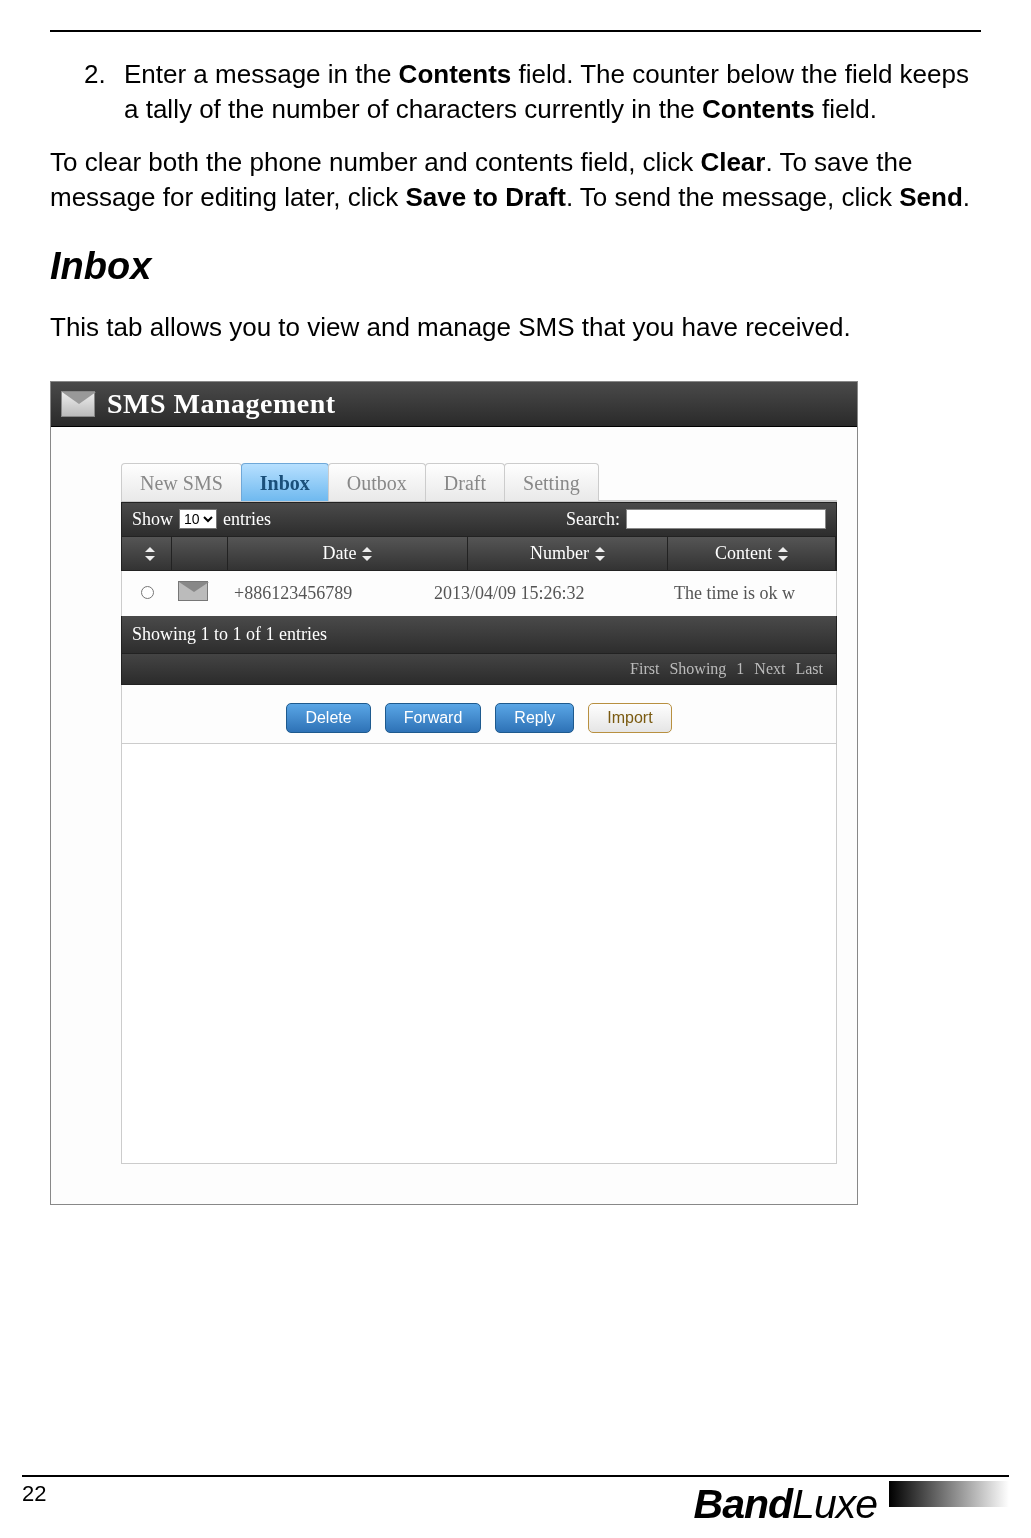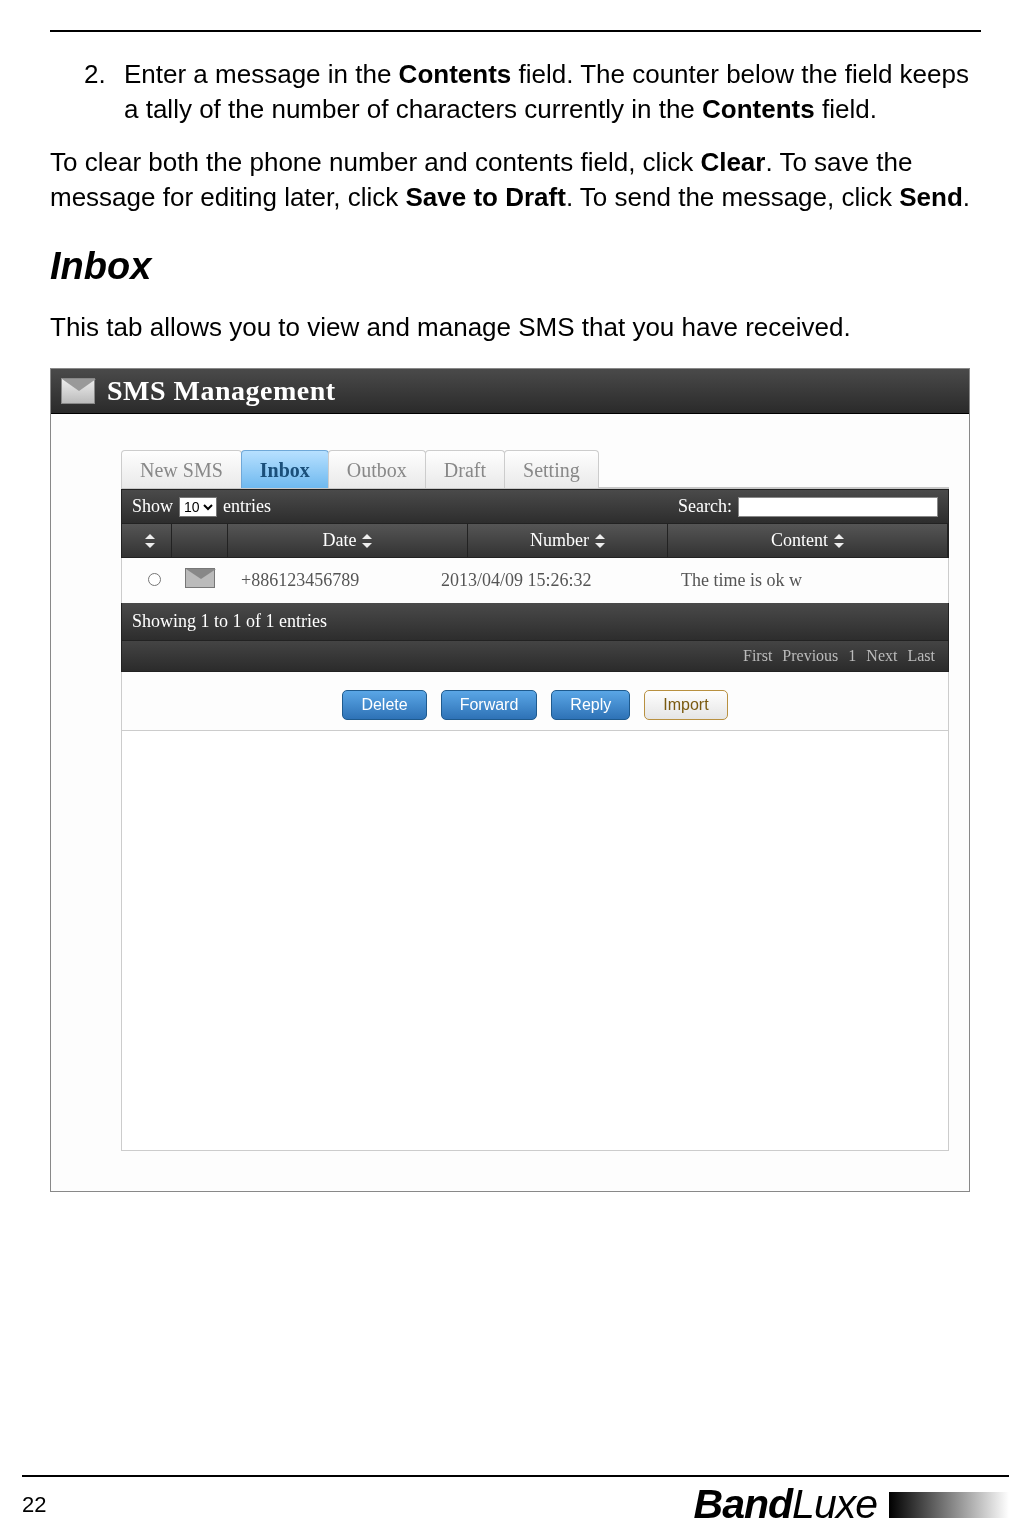--- a/index.html
+++ b/index.html
@@ -33,23 +33,23 @@
   .bold { font-weight: bold; }
   .para { margin-bottom: 30px; }
   .h2 {
     font-size: 38px;
     font-weight: bold;
     font-style: italic;
     margin: 30px 0 22px 0;
   }
   .screenshot-frame {
     border: 1px solid #888;
-    margin-top: 23px;
+    margin-top: 36px;
     background: #0f766e;
-    width: 920px;
+    width: 808px;
   }
   .titlebar {
     background: linear-gradient(#4a4a4a,#2a2a2a);
     color: #fff;
     display: flex;
     align-items: center;
     padding: 6px 10px;
     border-bottom: 1px solid #000;
   }
   .titlebar .env-icon {
@@ -95,21 +95,21 @@
   .tab.active {
     background: linear-gradient(#b7e0ff,#6fb9ef);
     color: #1a4f7a;
     font-weight: bold;
     border-color: #6fa8d8;
   }
   .toolbar {
     background: linear-gradient(#4a4a4a,#2d2d2d);
     color: #fff;
     display: flex;
-    align-items: center;
+    align-items: flex-start;
     padding: 6px 10px;
     font-family: "Times New Roman", serif;
     font-size: 18px;
     border: 1px solid #222;
   }
   .toolbar .spacer { flex: 1; }
   .toolbar select {
     font-size: 14px;
     margin: 0 6px;
     background:#fff; color:#000;
@@ -154,21 +154,21 @@
   .col-radio { width: 50px; flex:0 0 50px; }
   .col-icon  { width: 56px; flex:0 0 56px; }
   .col-num   { width: 200px; flex:0 0 200px; }
   .col-date  { width: 240px; flex:0 0 240px; }
   .col-content { flex: 1; }
   .data-row {
     display:flex;
     font-family: "Times New Roman", serif;
     font-size: 18px;
     color: #555;
-    padding: 10px 7px;
+    padding: 10px 0;
     border-left:1px solid #ccc;
     border-right:1px solid #ccc;
     align-items:center;
   }
   .data-row .cell { padding: 0 6px; }
   .data-row .cell.col-radio { text-align:center; }
   .msg-icon {
     width:30px; height:20px; background:#bbb; border:1px solid #777;
     position:relative; display:inline-block;
   }
@@ -229,21 +229,21 @@
     background:#fff;
   }
   .footer {
     position:absolute;
     bottom: 10px;
     left:0; right:0;
     padding: 0 22px;
   }
   .footer-rule { border-top: 2px solid #000; margin-bottom: 4px; }
   .footer-row {
-    display:flex; align-items:center;
+    display:flex; 
   }
   .page-num { font-size: 22px; color:#000; width:60px; }
   .footer-row .spacer { flex:1; }
   .brand {
     font-family: Liberation Sans, sans-serif;
     font-size: 41px;
     font-weight: bold;
     font-style: italic;
     letter-spacing: -1px;
     color:#000;
@@ -325,21 +325,21 @@
         <div class="cell col-icon"><span class="msg-icon"></span></div>
         <div class="cell col-num">+886123456789</div>
         <div class="cell col-date">2013/04/09 15:26:32</div>
         <div class="cell col-content">The time is ok w</div>
       </div>
 
       <div class="status-row">Showing 1 to 1 of 1 entries</div>
 
       <div class="pager-row">
         <span>First</span>
-        <span>Previous</span>
+        <span>Showing</span>
         <span>1</span>
         <span>Next</span>
         <span>Last</span>
       </div>
 
       <div class="actions">
         <div class="btn">Delete</div>
         <div class="btn">Forward</div>
         <div class="btn">Reply</div>
         <div class="btn import">Import</div>

